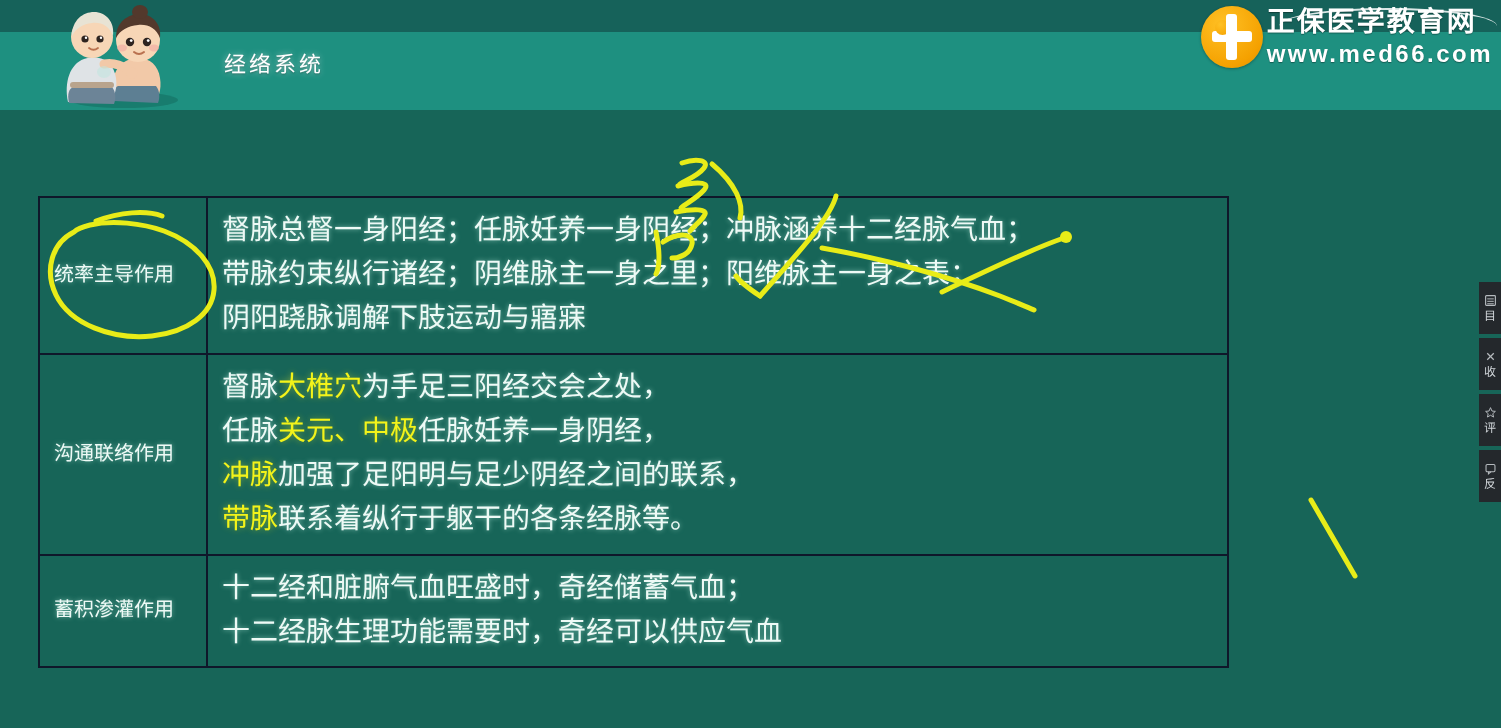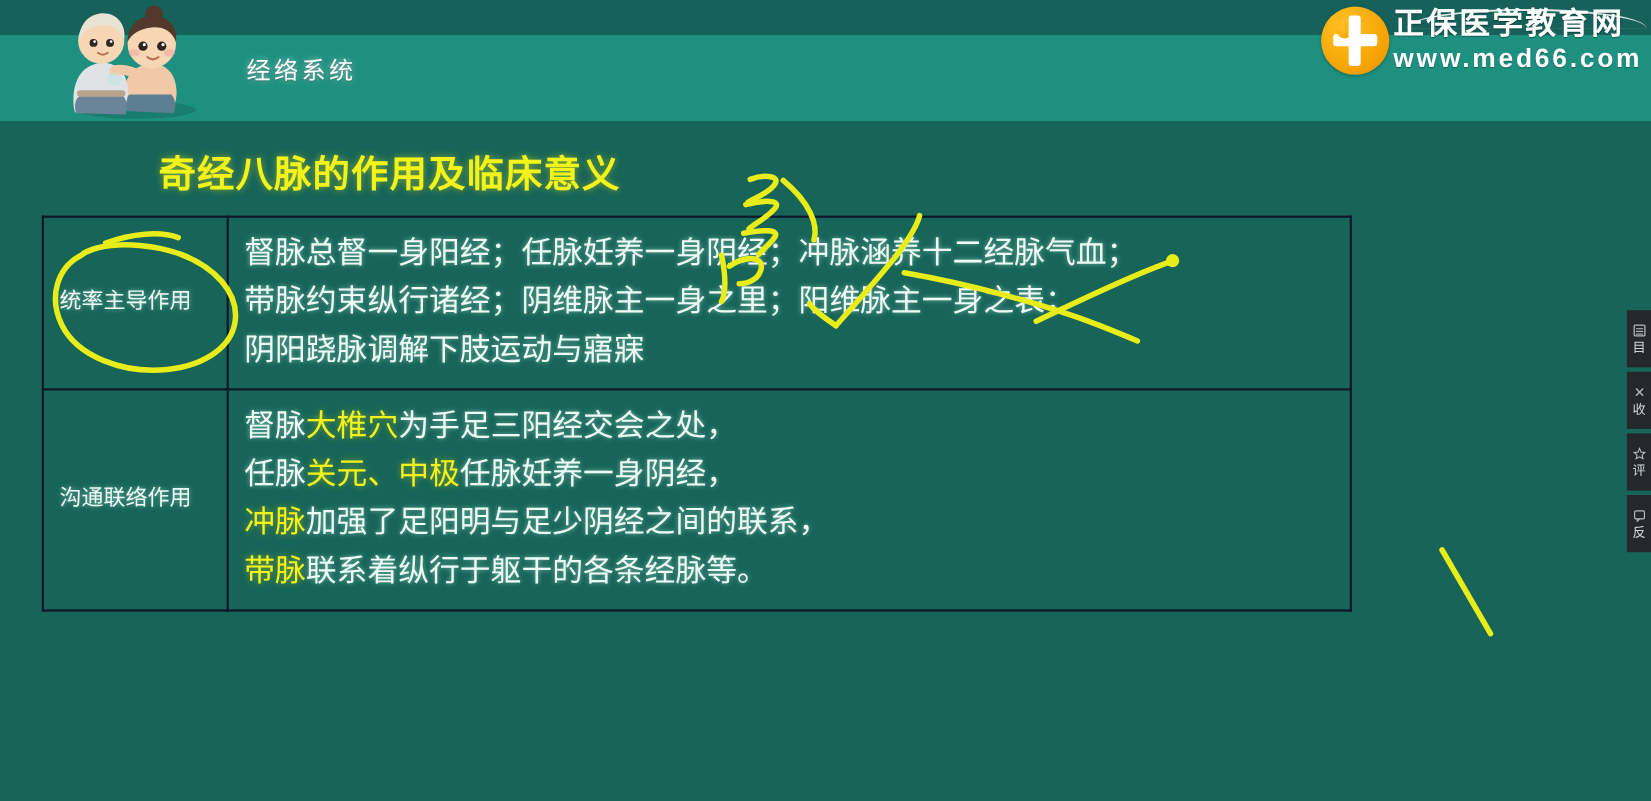--- a/index.html
+++ b/index.html
@@ -254,41 +254,47 @@
         <span class="nick"></span>
       </div>
       <div id="brand-text">
         <div id="brand-arc"></div>
         <div id="brand-name">正保医学教育网</div>
         <div id="brand-url">www.med66.com</div>
       </div>
     </div>
   </div>
 
-  <div id="slide-title">奇经八脉的作用及临床意义</div>
 
   <table id="content-table">
     <tbody id="table-body">
         <tr>
           <td class="label-cell">统率主导作用</td>
           <td class="body-cell">
             <div><span>督脉总督一身阳经；任脉妊养一身阴经；冲脉涵养十二经脉气血；</span></div>
             <div><span>带脉约束纵行诸经；阴维脉主一身之里；阳维脉主一身之表；</span></div>
             <div><span>阴阳跷脉调解下肢运动与寤寐</span></div>
           </td>
         </tr>
         <tr>
           <td class="label-cell">沟通联络作用</td>
           <td class="body-cell">
             <div><span>督脉</span><span class="hl">大椎穴</span><span>为手足三阳经交会之处，</span></div>
             <div><span>任脉</span><span class="hl">关元、中极</span><span>任脉妊养一身阴经，</span></div>
             <div><span class="hl">冲脉</span><span>加强了足阳明与足少阴经之间的联系，</span></div>
             <div><span class="hl">带脉</span><span>联系着纵行于躯干的各条经脉等。</span></div>
           </td>
         </tr>
+        <tr>
+          <td class="label-cell">蓄积渗灌作用</td>
+          <td class="body-cell">
+            <div><span>十二经和脏腑气血旺盛时，奇经储蓄气血；</span></div>
+            <div><span>十二经脉生理功能需要时，奇经可以供应气血</span></div>
+          </td>
+        </tr>
       </tbody>
   </table>
 
   <svg id="ink" viewBox="0 0 1501 728">
     <g fill="none" stroke="#e8ec18" stroke-width="5" stroke-linecap="round" stroke-linejoin="round">
 
       <path d="M74 232 C52 243 44 270 56 295 C70 324 112 340 152 336 C188 332 212 314 214 290
                C216 266 196 243 164 231 C142 223 112 220 90 225 C78 228 74 232 74 232 Z"></path>
       <path d="M96 221 C120 212 146 210 162 216"></path>
 

